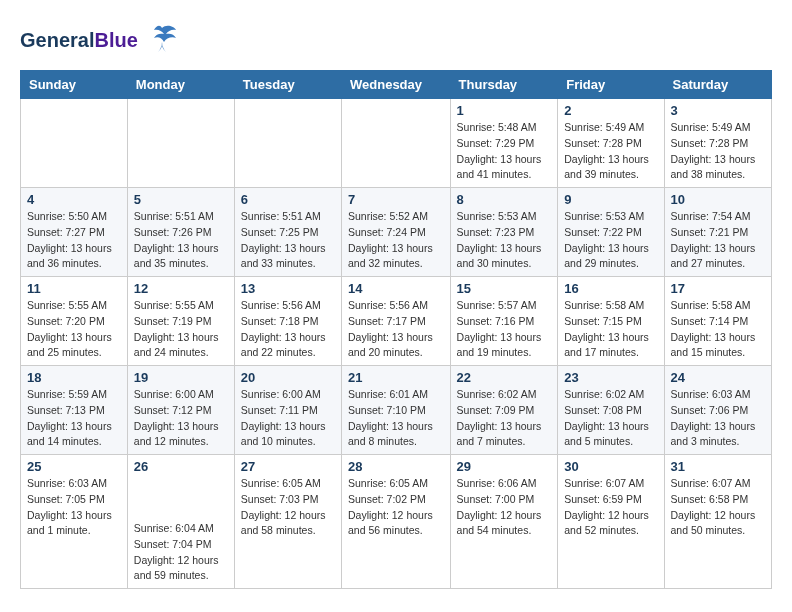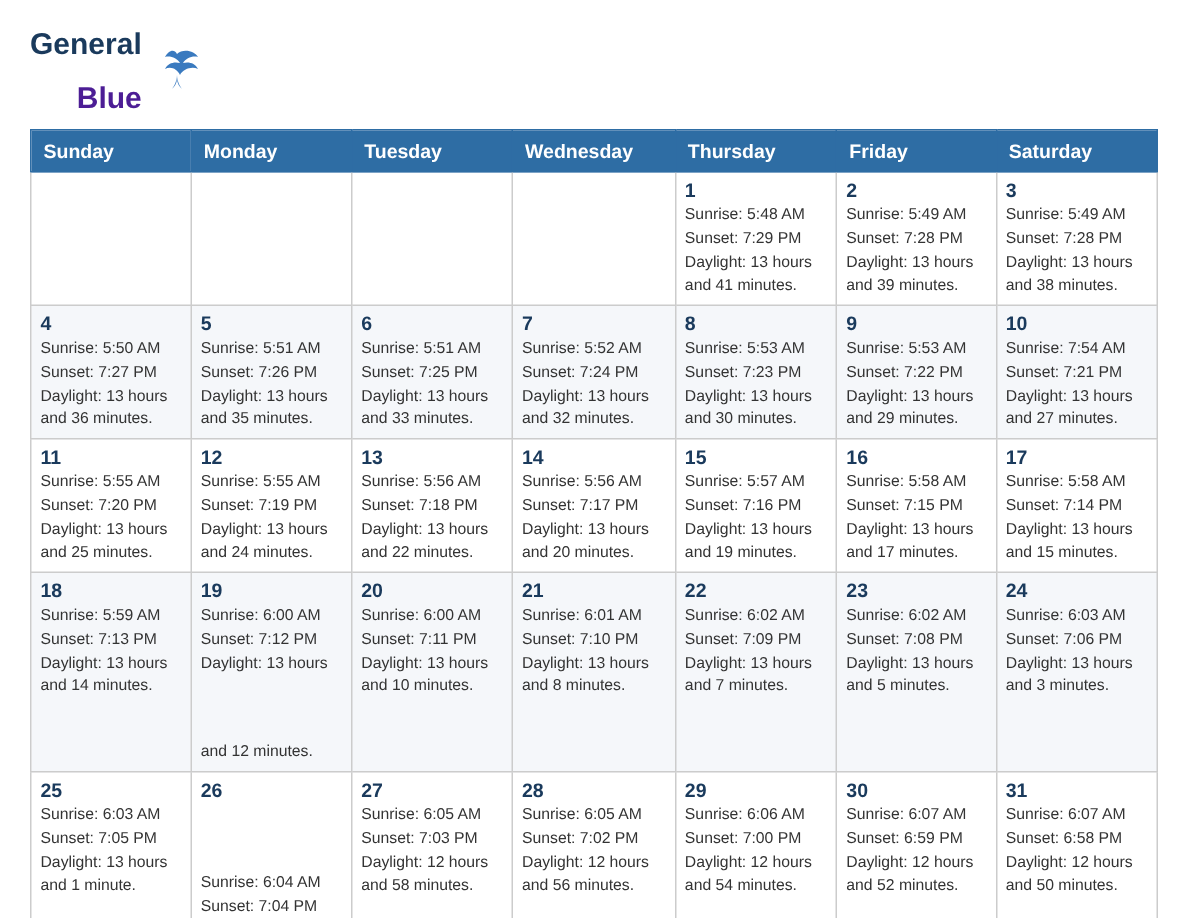--- a/index.html
+++ b/index.html
@@ -75,21 +75,21 @@
     .empty-cell {
       background: #fff !important;
     }
   </style>
 </head>
 <body>
 
 <div class="header">
   <div class="logo">
     <div style="display:flex;align-items:center;gap:2px;">
-      <div style="display:flex;flex-direction:column;align-items:flex-end;gap:16px;">
+      <div style="display:flex;flex-direction:row;align-items:flex-end;">
         <span style="font-size:20px;font-weight:bold;color:#1a3a5c;line-height:1;">General</span>
         <span style="font-size:20px;font-weight:bold;color:#4c1d95;line-height:1;">Blue</span>
       </div>
       <div style="margin-left:4px;">
         <svg width="36" height="36" viewBox="0 0 36 36">
           <path d="M18 8 C22 4, 30 6, 32 10 C28 9, 24 11, 22 14 C26 13, 30 14, 32 18 C28 16, 22 18, 20 22 C18 18, 14 16, 10 18 C12 14, 16 13, 20 14 C18 11, 14 9, 10 10 C12 6, 16 4, 18 8Z" fill="#3a7abf"></path>
           <path d="M18 22 C18 26, 16 30, 14 32 C16 30, 18 28, 18 24 C18 28, 20 30, 22 32 C20 30, 18 26, 18 22Z" fill="#3a7abf"></path>
         </svg>
       </div>
     </div>
@@ -281,21 +281,21 @@
             <span style="display: block;">Daylight: 13 hours</span>
             <span style="display: block;">and 14 minutes.</span>
           </div>
         </td>
         <td>
           <span class="day-number">19</span>
           <div class="day-info">
             <span style="display: block;">Sunrise: 6:00 AM</span>
             <span style="display: block;">Sunset: 7:12 PM</span>
             <span style="display: block;">Daylight: 13 hours</span>
-            <span style="display: block; margin-top: 44px;">and 12 minutes.</span>
+            <span style="display: block;">and 12 minutes.</span>
           </div>
         </td>
         <td>
           <span class="day-number">20</span>
           <div class="day-info">
             <span style="display: block;">Sunrise: 6:00 AM</span>
             <span style="display: block;">Sunset: 7:11 PM</span>
             <span style="display: block;">Daylight: 13 hours</span>
             <span style="display: block;">and 10 minutes.</span>
           </div>

